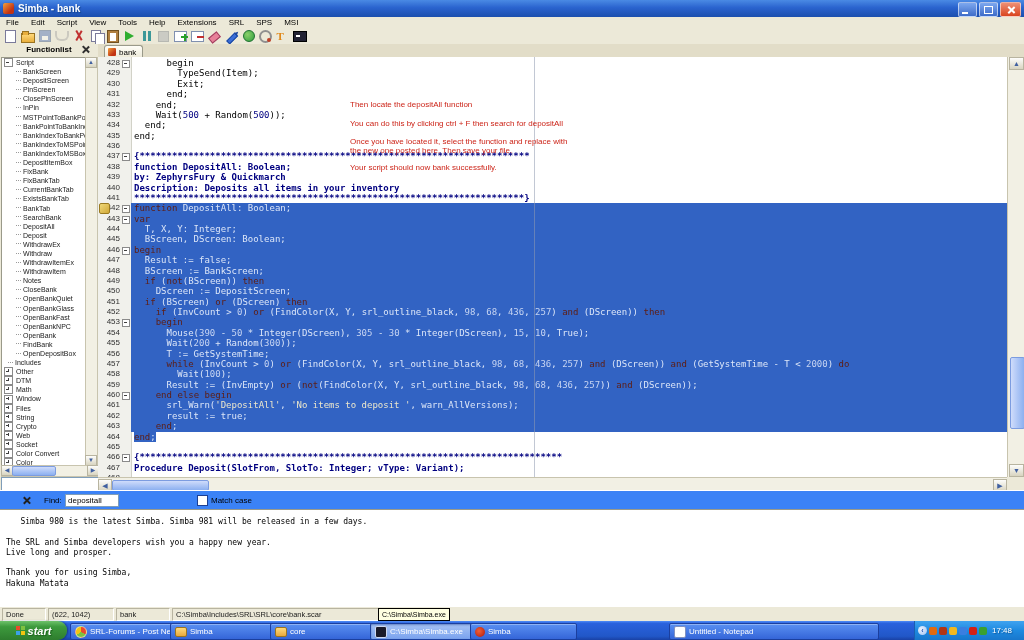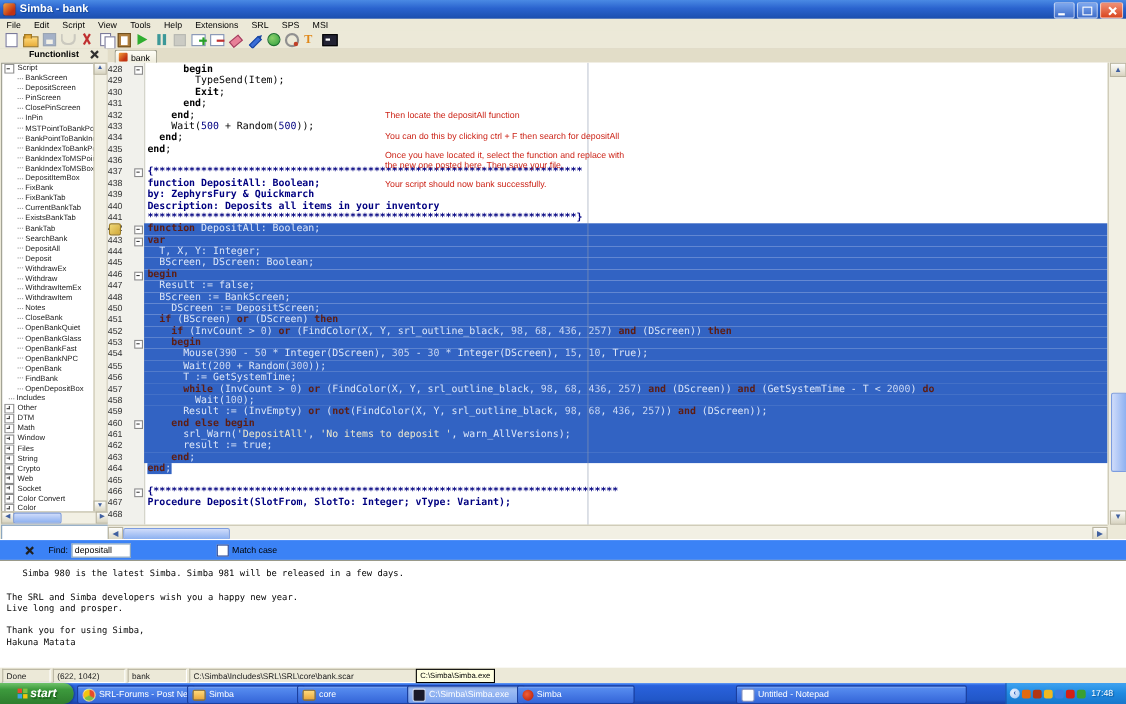--- a/index.html
+++ b/index.html
@@ -85,28 +85,28 @@
   
   #tabbar{position:absolute;left:98px;top:44px;width:926px;height:13px;background:#e2ddc8;border-bottom:1px solid #fff;}
   #tab-bank{position:absolute;left:6px;top:1px;height:12px;padding:0 6px 0 3px;background:linear-gradient(180deg,#fffef8,#ece9d8);
     border:1px solid #9a9a8a;border-bottom:none;border-radius:3px 3px 0 0;display:flex;align-items:center;font-size:8px;}
   #tab-bank .tabicon{width:8px;height:8px;margin-right:3px;background:linear-gradient(135deg,#f3a13c,#c23313 70%);border-radius:1px;}
   #editor{position:absolute;left:98px;top:57px;width:909px;height:420px;background:#fff;overflow:hidden;}
   #gutterbg{position:absolute;left:0;top:0;width:33px;height:420px;background:#f1f1ec;border-right:1px solid #d2d2c8;}
   #marginline{position:absolute;left:436px;top:0;width:1px;height:420px;background:#8f9ab0;opacity:.55;z-index:6;}
   #codelines{position:absolute;left:0;top:1px;width:909px;}
   .crow{display:flex;height:10.38px;line-height:10.38px;}
-  .gut{flex:none;width:22px;text-align:left;font-size:8px;color:#303030;font-family:"Liberation Sans",sans-serif;}
+  .gut{flex:none;width:22px;text-align:right;font-size:8px;color:#303030;font-family:"Liberation Sans",sans-serif;}
   .fstrip{flex:none;width:11px;position:relative;}
   .fbox{position:absolute;left:2px;top:2px;width:6px;height:6px;border:1px solid #8a8a8a;background:#fff;}
   .fbox::after{content:"";position:absolute;left:1px;top:2px;width:3px;height:1px;background:#404040;}
   .code{flex:1;white-space:pre;font-family:"DejaVu Sans Mono","Liberation Mono",monospace;font-size:9px;color:#000;padding-left:3px;}
   .code.selfull{background:#3263c3;}
   .seltext{background:#3263c3;}
-  .tk-p{color:#000;} .tk-k{color:#000;font-weight:bold;} .tk-n{color:#000080;}
+  .tk-p{color:#000;} .tk-k{color:#000;font-weight:normal;} .tk-n{color:#000080;}
   .tk-c{color:#000080;font-weight:bold;} .tk-s{color:#000080;}
   .selfull .tk-p,.seltext .tk-p{color:#dce6f8;}
   .selfull .tk-k,.seltext .tk-k{color:#5e1d12;}
   .selfull .tk-n,.seltext .tk-n{color:#c6d4f2;}
   .selfull .tk-s,.seltext .tk-s{color:#ece7cc;}
   #bookmark{position:absolute;left:1px;width:9px;height:9px;background:linear-gradient(135deg,#f0d878,#d0a838);
     border:1px solid #9a7a20;border-radius:2px;z-index:7;}
   .ann{position:absolute;color:#cc2418;font-size:8px;line-height:9px;white-space:nowrap;z-index:8;}
   .ann.wrap{white-space:normal;}
   
@@ -569,20 +569,25 @@
           <span class="gut">447</span>
           <span class="fstrip"></span>
           <span class="code selfull"><span class="tk-p">  Result := false;</span></span>
         </div>
         <div class="crow">
           <span class="gut">448</span>
           <span class="fstrip"></span>
           <span class="code selfull"><span class="tk-p">  BScreen := BankScreen;</span></span>
         </div>
         <div class="crow">
+          <span class="gut">449</span>
+          <span class="fstrip"></span>
+          <span class="code selfull"><span class="tk-p">  </span><span class="tk-k">if</span><span class="tk-p"> (</span><span class="tk-k">not</span><span class="tk-p">(BScreen)) </span><span class="tk-k">then</span></span>
+        </div>
+        <div class="crow">
           <span class="gut">450</span>
           <span class="fstrip"></span>
           <span class="code selfull"><span class="tk-p">    DScreen := DepositScreen;</span></span>
         </div>
         <div class="crow">
           <span class="gut">451</span>
           <span class="fstrip"></span>
           <span class="code selfull"><span class="tk-p">  </span><span class="tk-k">if</span><span class="tk-p"> (BScreen) </span><span class="tk-k">or</span><span class="tk-p"> (DScreen) </span><span class="tk-k">then</span></span>
         </div>
         <div class="crow">

